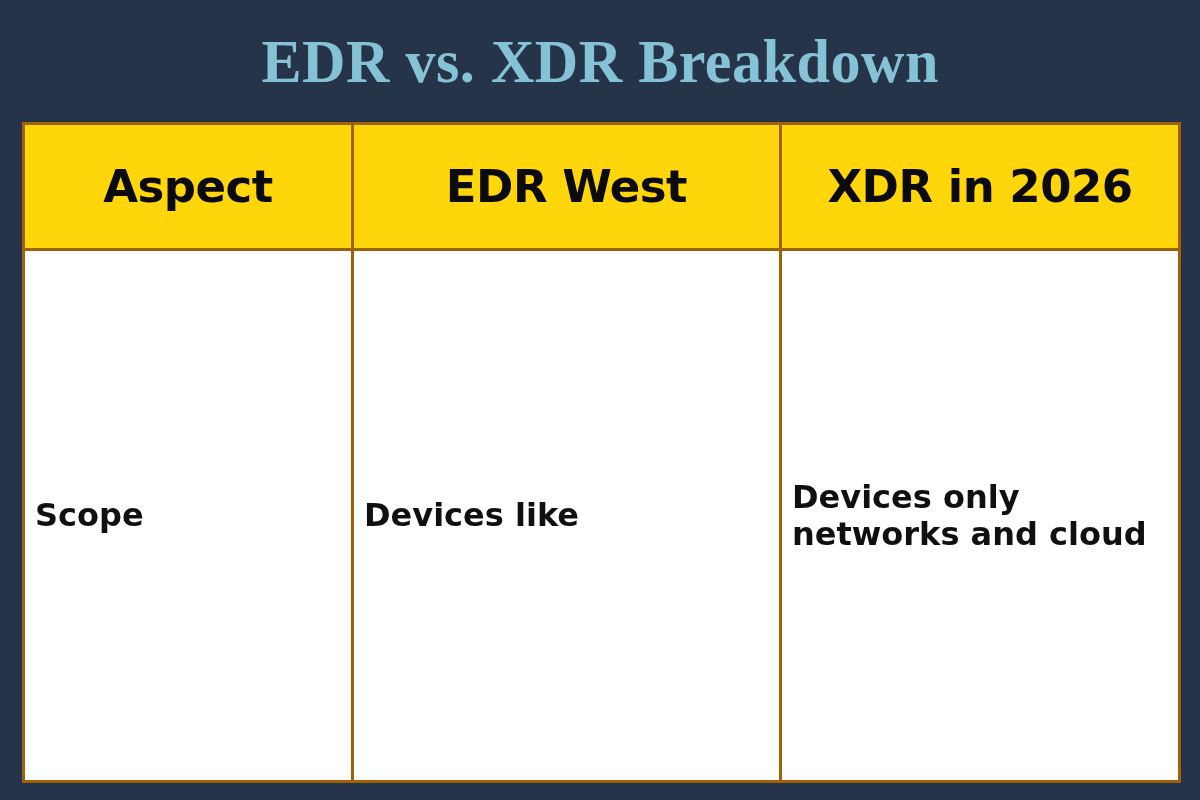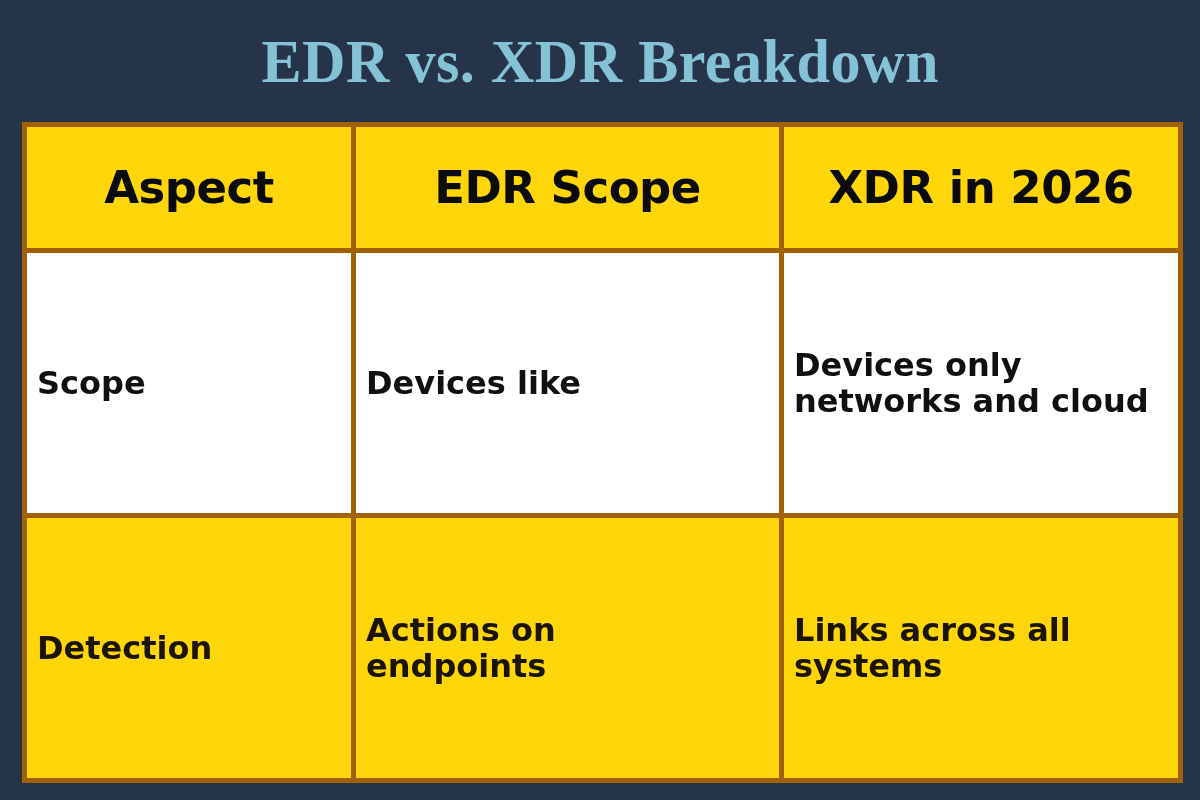--- a/index.html
+++ b/index.html
@@ -60,21 +60,21 @@
     height: 100%;
     border-collapse: collapse;
     table-layout: fixed;
   }
   table.cmp col.c1 { width: 329px; }
   table.cmp col.c2 { width: 428px; }
   table.cmp col.c3 { width: 399px; }
 
   table.cmp th,
   table.cmp td {
-    border: 5px solid #a16207;
+    border: 3px solid #a16207;
     vertical-align: middle;
     padding: 4px 10px;
     box-sizing: border-box;
   }
 
   
   table.cmp thead tr { height: 126px; }
   table.cmp th {
     background: #FFD60A;
     color: #0b0b0b;
@@ -123,21 +123,21 @@
         <col class="c1">
           <col class="c2">
           <col class="c3">
       </colgroup>
       <thead>
         <tr>
           <th>
             <span class="cell-text">Aspect</span>
           </th>
           <th>
-            <span class="cell-text">EDR Scope</span>
+            <span class="cell-text">EDR West</span>
           </th>
           <th>
             <span class="cell-text">XDR in 2026</span>
           </th>
         </tr>
       </thead>
       <tbody>
 
         <tr class="row-white">
           <td>
@@ -145,33 +145,20 @@
           </td>
           <td>
             <span class="cell-text">Devices like</span>
           </td>
           <td>
             <span class="cell-text">Devices only
 networks and cloud</span>
           </td>
         </tr>
 
-        <tr class="row-yellow">
-          <td>
-            <span class="cell-text">Detection</span>
-          </td>
-          <td>
-            <span class="cell-text">Actions on
-endpoints</span>
-          </td>
-          <td>
-            <span class="cell-text">Links across all
-systems</span>
-          </td>
-        </tr>
 
 
 
       </tbody>
     </table>
   </div>
 
 </div>
 
 </body></html>

